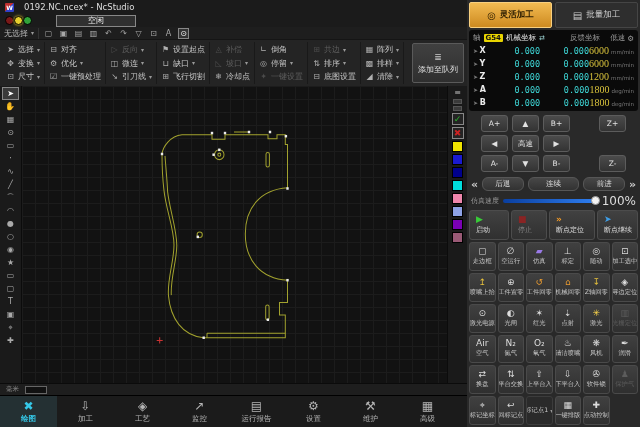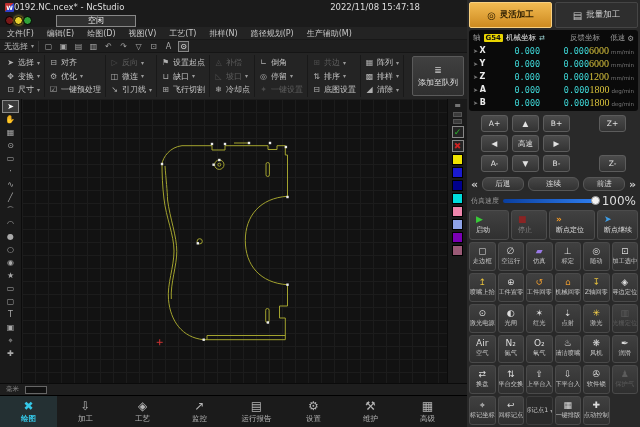--- a/index.html
+++ b/index.html
@@ -1,20 +1,20 @@
 <!DOCTYPE html>
 <html><head>
 <meta charset="utf-8">
 <style>
 *{margin:0;padding:0;box-sizing:border-box}
 html,body{background:#000}
 .app{width:640px;height:427px;display:flex;font-family:"DejaVu Sans",sans-serif;background:#1a1a1a;color:#ccc;overflow:hidden;position:relative}
 .left{width:467px;display:flex;flex-direction:column;background:#202020}
 
-.titlebar{height:14px;display:flex;align-items:center;gap:0;padding:0 5px;background:#1b1b1b;font-size:8.5px;color:#ddd}
+.titlebar{height:14px;display:flex;align-items:center;gap:10px;padding:0 5px;background:#1b1b1b;font-size:8.5px;color:#ddd}
 .logo{width:9px;height:9px;background:linear-gradient(135deg,#c03030 0 45%,#3040c8 45%);border-radius:1px;font-size:6px;color:#fff;display:flex;align-items:center;justify-content:center;font-weight:bold}
 .dt{margin-left:auto;color:#ddd;padding-right:42px}
 
 .lights{height:13px;display:flex;align-items:center;padding:0 5px;background:#1b1b1b}
 .light{width:9px;height:9px;border-radius:50%;border:1px solid #000}
 .l-red{background:#7a1818}.l-yel{background:#e8cf2e;box-shadow:0 0 3px #e8cf2e}.l-grn{background:#31a33a}
 .idle-tab{margin-left:24px;width:80px;height:12px;border:1px solid #888;background:#303030;color:#eee;font-size:8px;display:flex;align-items:center;justify-content:center}
 
 .menubar{height:13px;display:flex;gap:13px;padding:0 7px;align-items:center;font-size:8px;color:#c8c8c8;background:#232323;border-bottom:1px solid #181818}
 .menubar span{white-space:nowrap}
@@ -109,40 +109,29 @@
 </style>
 </head>
 <body>
 
 <div class="app">
   <div class="left">
 
     <div class="titlebar">
       <span class="logo">W</span>
       <span>0192.NC.ncex* - NcStudio</span>
-      <span class="dt">2022/11/08 15:47:18</span>
     </div>
 
     <div class="lights">
       <span class="light l-red"></span>
       <span class="light l-yel"></span>
       <span class="light l-grn"></span>
       <span class="idle-tab">空闲</span>
     </div>
 
-    <div class="menubar">
-      <span>文件(F)</span>
-      <span>编辑(E)</span>
-      <span>绘图(D)</span>
-      <span>视图(V)</span>
-      <span>工艺(T)</span>
-      <span>排样(N)</span>
-      <span>路径规划(P)</span>
-      <span>生产辅助(M)</span>
-    </div>
 
     <div class="quickbar">
       <span class="qsel">
         <span>无选择</span>
         <span class="caret">▾</span>
       </span>
       <span class="qicon">▢</span>
       <span class="qicon">▣</span>
       <span class="qicon">▤</span>
       <span class="qicon">▥</span>

